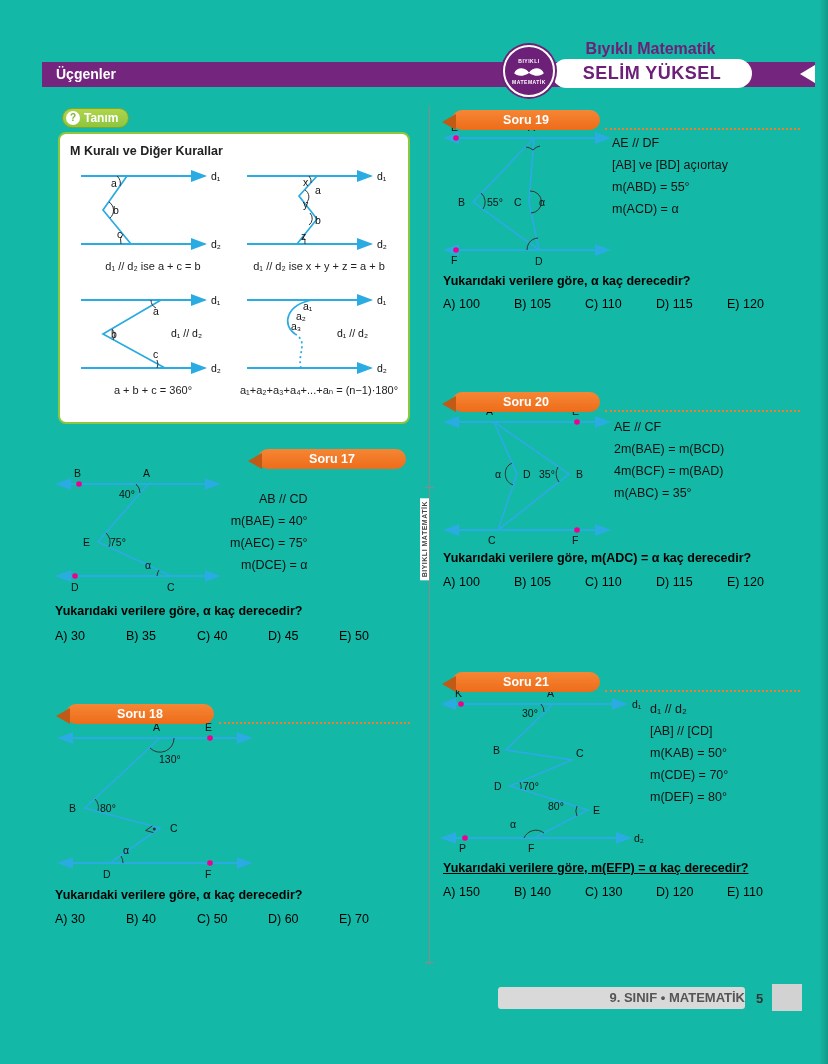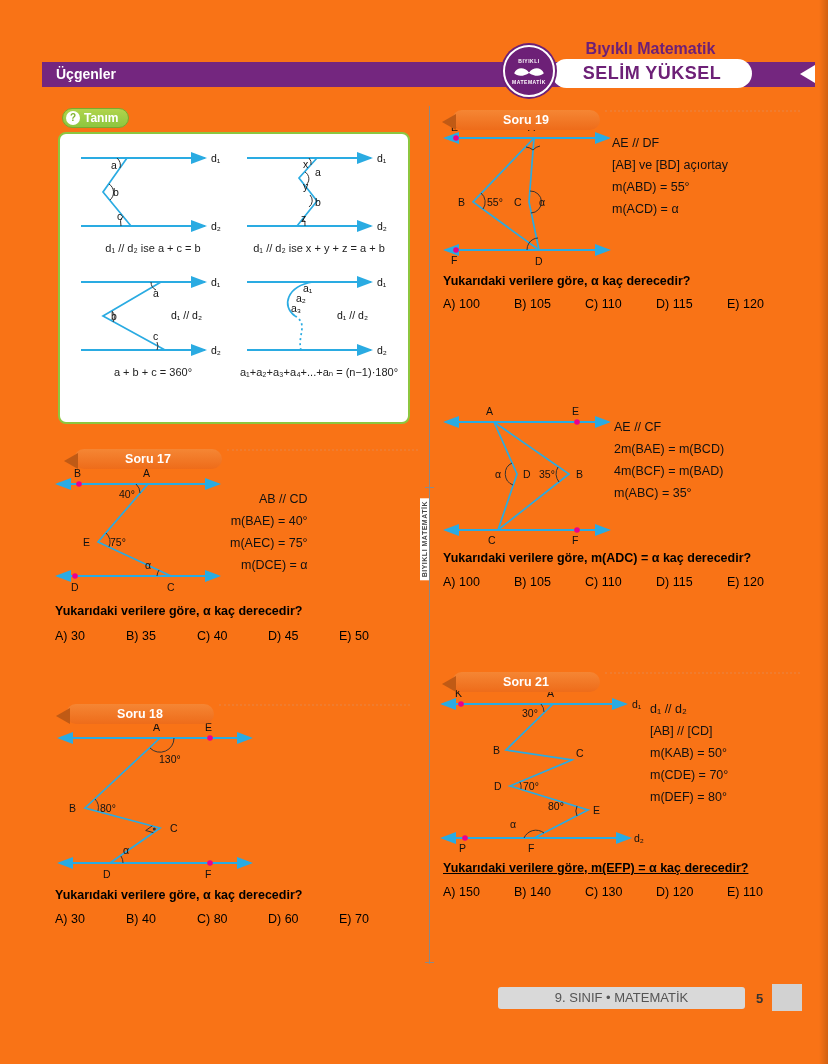--- a/index.html
+++ b/index.html
@@ -1,18 +1,18 @@
 <!DOCTYPE html>
 <html><head>
 <meta charset="utf-8">
 <style>
   * { margin:0; padding:0; box-sizing:border-box; }
   html,body { background:#ffffff; }
   body { width:828px; height:1064px; font-family:"Liberation Sans","DejaVu Sans",sans-serif; }
-  .page { position:relative; width:828px; height:1064px; background:#f97316; overflow:hidden; }
+  .page { position:relative; width:828px; height:1064px; background:#14b8a6; overflow:hidden; }
 
   
   .brand-top { position:absolute; top:40px; left:553px; width:195px; text-align:center;
                color:#6d2077; font-weight:bold; font-size:16px; }
   .header-bar { position:absolute; left:42px; top:62px; width:773px; height:25px; background:#74267f; }
   .header-bar::after { content:""; position:absolute; right:0; top:3px; width:0; height:0;
                border-top:9.5px solid transparent; border-bottom:9.5px solid transparent; border-right:15px solid #fff; }
   .header-title { color:#fff; font-weight:bold; font-size:14px; line-height:25px; padding-left:14px; display:inline-block; }
   .brand-pill { position:absolute; top:59px; left:552px; width:200px; height:29px; background:#fff;
                border-radius:15px; display:flex; align-items:center; justify-content:center;
@@ -36,38 +36,38 @@
           font-size:10px; font-weight:bold; text-align:center; line-height:14px; }
   .tanim-badge .t { color:#fff; font-weight:bold; font-size:12px; }
   .tanim-box { position:absolute; left:58px; top:132px; width:352px; height:292px;
           border:2px solid #8dc63f; border-radius:8px; padding:10px 6px 4px 10px; background:#fff; }
   .tanim-title { font-weight:bold; font-size:12.5px; color:#222; margin-bottom:4px; }
   .tanim-grid { display:grid; grid-template-columns:1fr 1fr; row-gap:14px; }
   .tanim-cell { display:flex; flex-direction:column; align-items:center; }
   .tanim-formula { font-size:11px; color:#222; margin-top:2px; white-space:nowrap; }
 
   
-  .banner-row { position:absolute; display:flex; align-items:flex-start; }
+  .banner-row { position:absolute; display:flex; align-items:flex-end; }
   .ribbon { position:relative; min-width:148px; height:20px; background:linear-gradient(#f58634,#ee6c1a);
           border-radius:10px; color:#fff; font-weight:bold; font-size:12.5px; text-align:center;
           line-height:20px; z-index:1; }
   .ribbon::before { content:""; position:absolute; left:-10px; top:4px; width:0; height:0;
           border-top:8px solid transparent; border-bottom:8px solid transparent;
           border-right:14px solid #c05a15; z-index:-1; }
   .leader { flex:1; height:0; border-top:2px dotted #f07c2e; margin-left:5px; }
 
   .fig { position:absolute; }
   .given { position:absolute; font-size:12.5px; color:#111; line-height:22px; white-space:nowrap; }
   .q-text { position:absolute; font-weight:bold; font-size:12.5px; color:#000; white-space:nowrap; }
   .choices { position:absolute; display:flex; width:355px; font-size:12.5px; color:#000; }
   .choices span { flex:1; }
 
   
   .footer-bar { position:absolute; left:498px; top:987px; width:247px; height:22px; background:#d9d9d9;
-          border-radius:3px; text-align:center; font-weight:normal; font-size:13px; color:#555; line-height:22px; }
+          border-radius:3px; text-align:right; font-weight:bold; font-size:13px; color:#555; line-height:22px; }
   .page-num { position:absolute; left:756px; top:991px; font-weight:bold; font-size:13px; color:#333; }
   .footer-sq { position:absolute; left:772px; top:984px; width:30px; height:27px; background:#d2d2d2; }
   .edge-r { position:absolute; right:0; top:0; width:9px; height:100%;
           background:linear-gradient(to right, rgba(0,0,0,0), rgba(0,0,0,0.16)); }
 
   
   .cl { stroke:#2aabe2; stroke-width:2; }
   .cs { stroke:#2aabe2; stroke-width:1.7; fill:none; }
   .ang { stroke:#333; stroke-width:1; fill:none; }
   .lbl { font:10.5px "Liberation Sans","DejaVu Sans",sans-serif; fill:#111; }
@@ -104,20 +104,21 @@
   <div class="divider"></div>
   <div class="divider-label">BIYIKLI MATEMATİK</div>
   <div class="tick" style="top:487px"></div>
   <div class="tick" style="top:962px"></div>
 
   <div class="tanim-badge">
     <span class="q">?</span>
     <span class="t">Tanım</span>
   </div>
   <div class="tanim-box">
+    <div class="tanim-title">M Kuralı ve Diğer Kurallar</div>
     <div class="tanim-grid">
 
       <div class="tanim-cell">
         <svg width="160" height="96">
           <line x1="8" y1="14" x2="132" y2="14" class="cl" marker-end="url(#arr)"></line>
           <line x1="8" y1="82" x2="132" y2="82" class="cl" marker-end="url(#arr)"></line>
           <text x="138" y="18" class="lbl">d₁</text>
           <text x="138" y="86" class="lbl">d₂</text>
           <polyline points="54,14 30,48 58,82" class="cs"></polyline>
           <path d="M44,14 A10,10 0 0 1 47,24" class="ang"></path>
@@ -180,21 +181,21 @@
           <text x="57" y="34" class="lbl">a₂</text>
           <text x="52" y="44" class="lbl">a₃</text>
           <text x="98" y="51" class="lbl">d₁ // d₂</text>
         </svg>
         <div class="tanim-formula">a₁+a₂+a₃+a₄+...+aₙ = (n−1)·180°</div>
       </div>
 
     </div>
   </div>
 
-  <div class="banner-row" style="left:74px; top:449px; width:344px;">
+  <div class="banner-row" style="left:62px; top:449px; width:344px;flex-direction:column;">
     <div class="ribbon"><span>Soru 17</span></div>
     <div class="leader"></div>
   </div>
   <svg class="fig" style="left:53px; top:464px;" width="172" height="134">
     <line x1="4" y1="20" x2="166" y2="20" class="cl" marker-start="url(#arr)" marker-end="url(#arr)"></line>
     <line x1="4" y1="112" x2="166" y2="112" class="cl" marker-start="url(#arr)" marker-end="url(#arr)"></line>
     <polyline points="95,20 45,78 118,112" class="cs"></polyline>
     <circle cx="26" cy="20" r="2.8" class="dot"></circle>
     <circle cx="22" cy="112" r="2.8" class="dot"></circle>
     <path d="M83,20 A12,12 0 0 1 87,29" class="ang"></path>
@@ -246,21 +247,21 @@
     <text x="45" y="92" class="lbl">80°</text>
     <text x="115" y="112" class="lbl">C</text>
     <text x="68" y="134" class="lbl">α</text>
     <text x="48" y="158" class="lbl">D</text>
     <text x="150" y="158" class="lbl">F</text>
   </svg>
   <div class="q-text" style="left:55px; top:888px;">Yukarıdaki verilere göre, α kaç derecedir?</div>
   <div class="choices" style="left:55px; top:912px;">
     <span>A) 30</span>
     <span>B) 40</span>
-    <span>C) 80</span>
+    <span>C) 50</span>
     <span>D) 60</span>
     <span>E) 70</span>
   </div>
 
   <div class="banner-row" style="left:452px; top:110px; width:348px;">
     <div class="ribbon"><span>Soru 19</span></div>
     <div class="leader"></div>
   </div>
   <svg class="fig" style="left:441px; top:122px;" width="175" height="148">
     <line x1="4" y1="16" x2="168" y2="16" class="cl" marker-start="url(#arr)" marker-end="url(#arr)"></line>
@@ -292,20 +293,24 @@
   </div>
   <div class="q-text" style="left:443px; top:274px;">Yukarıdaki verilere göre, α kaç derecedir?</div>
   <div class="choices" style="left:443px; top:297px;">
     <span>A) 100</span>
     <span>B) 105</span>
     <span>C) 110</span>
     <span>D) 115</span>
     <span>E) 120</span>
   </div>
 
+  <div class="banner-row" style="left:452px; top:392px; width:348px;">
+    <div class="ribbon"><span>Soru 20</span></div>
+    <div class="leader"></div>
+  </div>
   <svg class="fig" style="left:441px; top:406px;" width="172" height="142">
     <line x1="4" y1="16" x2="168" y2="16" class="cl" marker-start="url(#arr)" marker-end="url(#arr)"></line>
     <line x1="4" y1="124" x2="168" y2="124" class="cl" marker-start="url(#arr)" marker-end="url(#arr)"></line>
     <polyline points="53,16 76,68 57,124" class="cs"></polyline>
     <polyline points="53,16 128,68 57,124" class="cs"></polyline>
     <circle cx="136" cy="16" r="2.8" class="dot"></circle>
     <circle cx="136" cy="124" r="2.8" class="dot"></circle>
     <path d="M71,57 A12,12 0 0 0 72,79" class="ang"></path>
     <path d="M117,61 A13,13 0 0 0 118,76" class="ang"></path>
     <text x="45" y="9" class="lbl">A</text>

